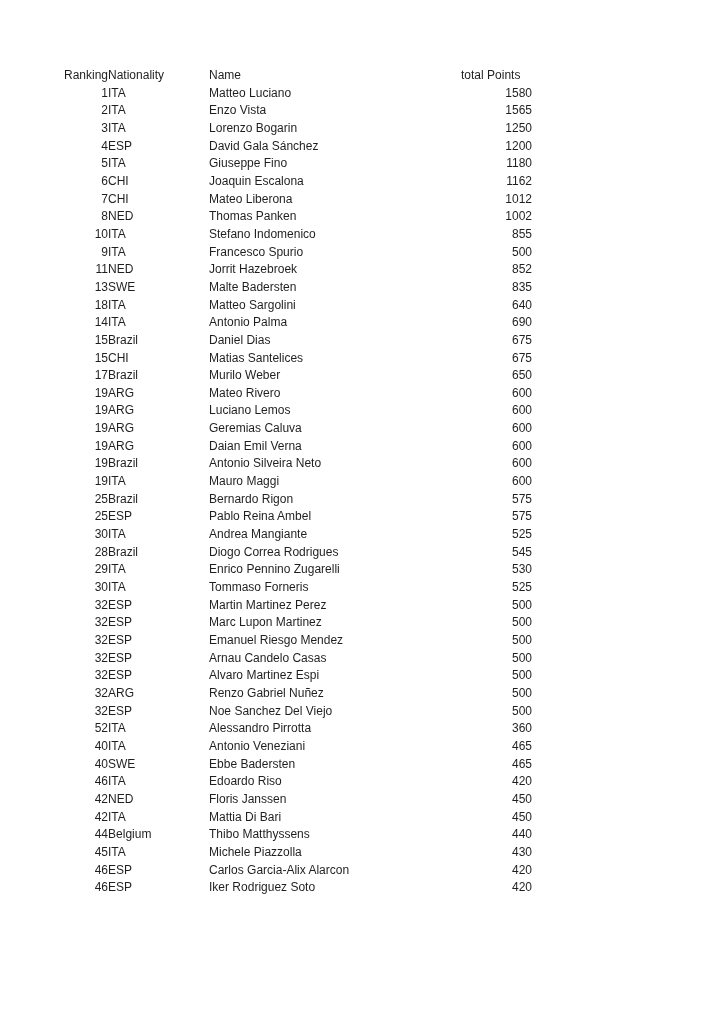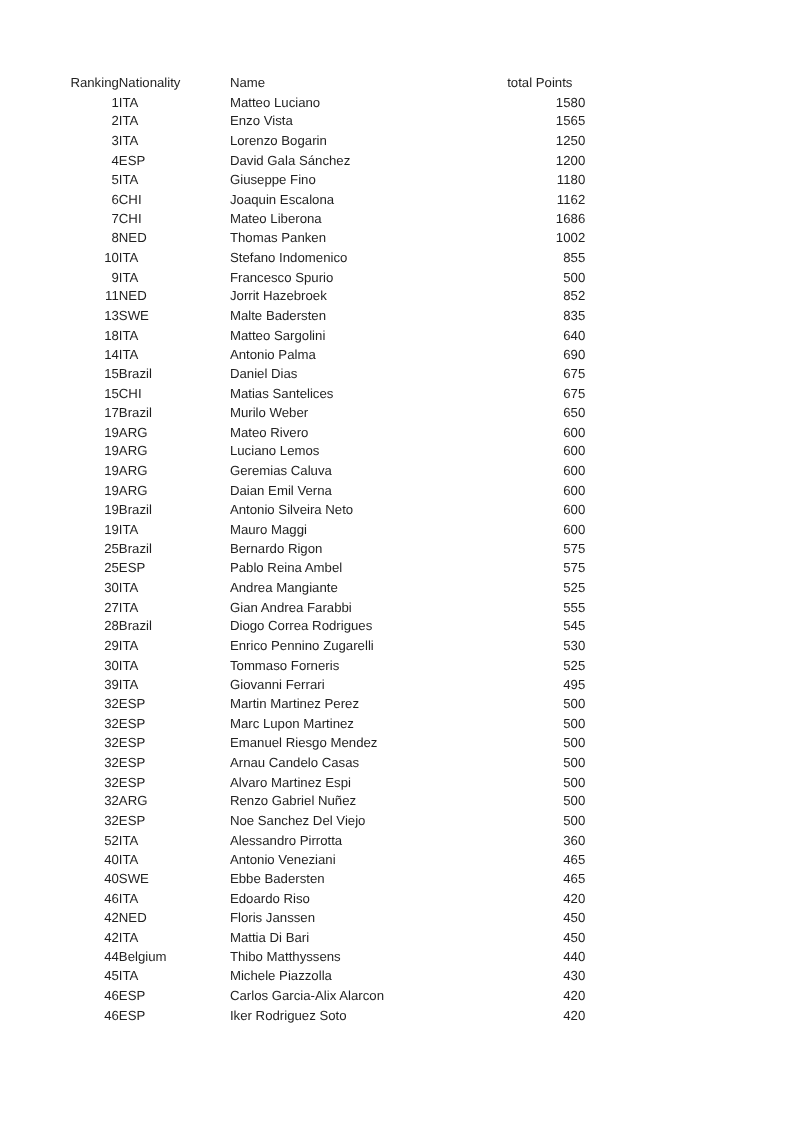--- a/index.html
+++ b/index.html
@@ -90,21 +90,21 @@
         <tr>
           <td class="col-rank">6</td>
           <td class="col-nat">CHI</td>
           <td class="col-name">Joaquin Escalona</td>
           <td class="col-pts">1162</td>
         </tr>
         <tr>
           <td class="col-rank">7</td>
           <td class="col-nat">CHI</td>
           <td class="col-name">Mateo Liberona</td>
-          <td class="col-pts">1686</td>
+          <td class="col-pts">1012</td>
         </tr>
         <tr>
           <td class="col-rank">8</td>
           <td class="col-nat">NED</td>
           <td class="col-name">Thomas Panken</td>
           <td class="col-pts">1002</td>
         </tr>
         <tr>
           <td class="col-rank">10</td>
           <td class="col-nat">ITA</td>
@@ -207,48 +207,36 @@
           <td class="col-name">Pablo Reina Ambel</td>
           <td class="col-pts">575</td>
         </tr>
         <tr>
           <td class="col-rank">30</td>
           <td class="col-nat">ITA</td>
           <td class="col-name">Andrea Mangiante</td>
           <td class="col-pts">525</td>
         </tr>
         <tr>
-          <td class="col-rank">27</td>
-          <td class="col-nat">ITA</td>
-          <td class="col-name">Gian Andrea Farabbi</td>
-          <td class="col-pts">555</td>
-        </tr>
-        <tr>
           <td class="col-rank">28</td>
           <td class="col-nat">Brazil</td>
           <td class="col-name">Diogo Correa Rodrigues</td>
           <td class="col-pts">545</td>
         </tr>
         <tr>
           <td class="col-rank">29</td>
           <td class="col-nat">ITA</td>
           <td class="col-name">Enrico Pennino Zugarelli</td>
           <td class="col-pts">530</td>
         </tr>
         <tr>
           <td class="col-rank">30</td>
           <td class="col-nat">ITA</td>
           <td class="col-name">Tommaso Forneris</td>
           <td class="col-pts">525</td>
-        </tr>
-        <tr>
-          <td class="col-rank">39</td>
-          <td class="col-nat">ITA</td>
-          <td class="col-name">Giovanni Ferrari</td>
-          <td class="col-pts">495</td>
         </tr>
         <tr>
           <td class="col-rank">32</td>
           <td class="col-nat">ESP</td>
           <td class="col-name">Martin Martinez Perez</td>
           <td class="col-pts">500</td>
         </tr>
         <tr>
           <td class="col-rank">32</td>
           <td class="col-nat">ESP</td>

